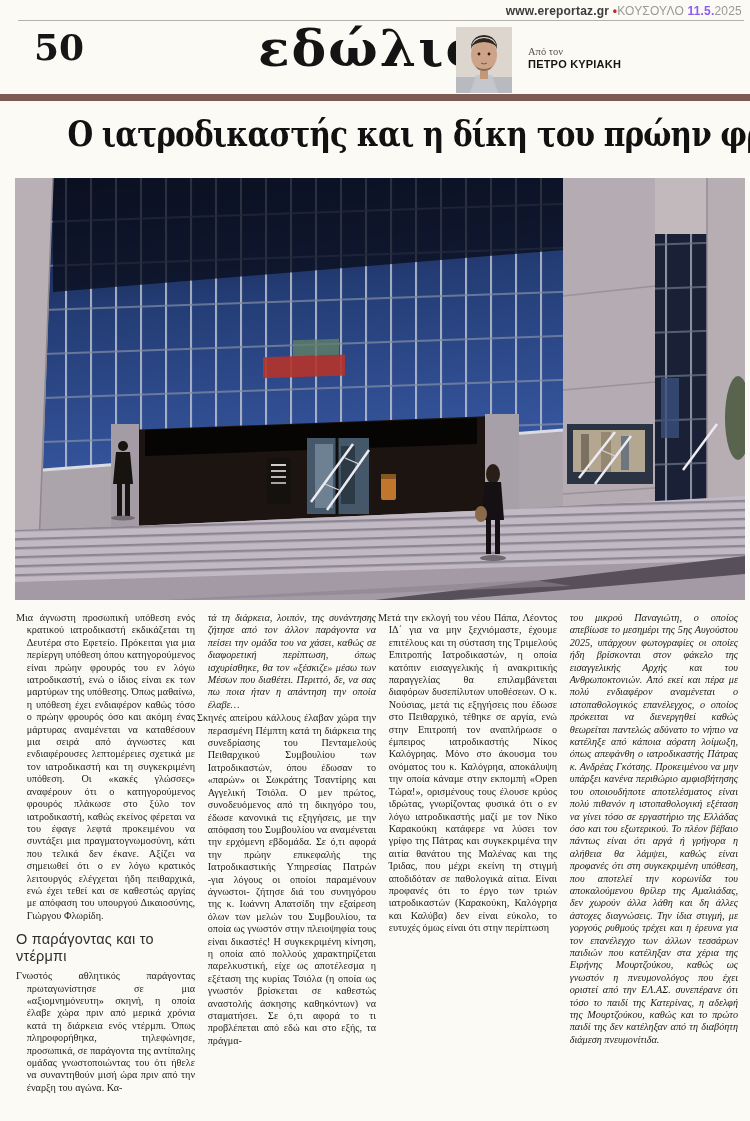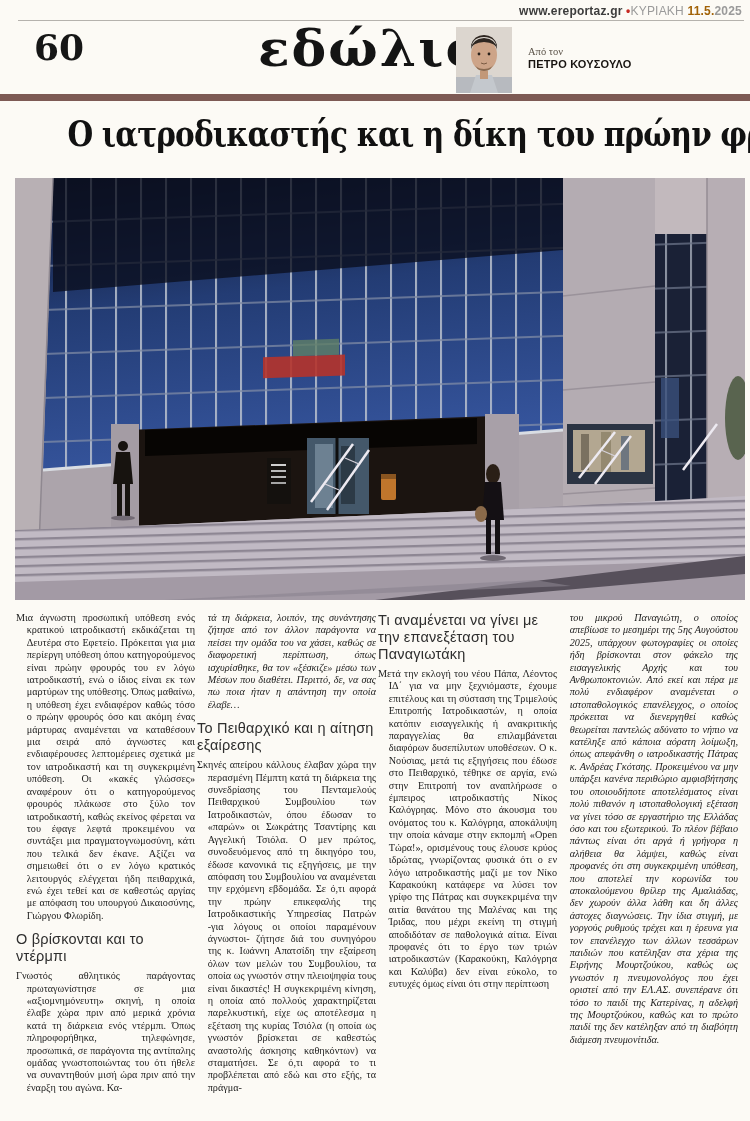--- a/index.html
+++ b/index.html
@@ -11,22 +11,22 @@
   }
   
   .site-date{
     position:absolute;top:4px;right:8px;
     font-family:"Liberation Sans",sans-serif;font-size:12px;color:#8a8a8a;
     letter-spacing:.2px;white-space:nowrap;
   }
   .site-date .site{font-weight:700;color:#3c3c3c;margin-top:36px;}
   .site-date .bullet{color:#c62821;font-weight:700;}
   .site-date .day{color:#9a9a9a;}
-  .site-date .dm{color:#a16207;font-weight:700;}
-  .site-date .yr{color:#9a9a9a;font-weight:bold;}
+  .site-date .dm{color:#8b5cf6;font-weight:700;}
+  .site-date .yr{color:#9a9a9a;}
   .rule-thin{position:absolute;top:20px;left:18px;right:6px;height:1px;background:#b5b2ad;}
   .page-number{
     position:absolute;top:26px;left:34px;
     font-family:"DejaVu Serif",serif;font-weight:700;font-size:36px;color:#161616;
   }
   .edolio-logo{
     position:absolute;top:18px;left:258px;
     font-family:"DejaVu Serif",serif;font-weight:700;font-size:52px;color:#141414;
     letter-spacing:2px;transform:scaleY(.96);
   }
@@ -61,45 +61,45 @@
   }
   .article .col h3:first-child{margin-top:0;}
 </style>
 </head>
 <body>
 
 <div class="page">
 
   <div class="site-date">
     <span class="site">www.ereportaz.gr</span>
-    <span class="bullet">•</span><span class="day">ΚΥΡΙΑΚΗ</span>
+    <span class="bullet">•</span><span class="day">ΚΟΥΣΟΥΛΟ</span>
     <span class="dm">11.5.</span><span class="yr">2025</span>
   </div>
   <div class="rule-thin"></div>
-  <div class="page-number">60</div>
+  <div class="page-number">50</div>
   <div class="edolio-logo">εδώλιο</div>
 
   <div class="byline-photo">
     <svg width="56" height="66" viewBox="0 0 56 66">
       <rect width="56" height="66" fill="#dcd6cf"></rect>
       <rect x="0" y="50" width="56" height="16" fill="#b7babf"></rect>
       <path d="M14 66 L20 48 L36 48 L42 66 Z" fill="#c4c8cd"></path>
       <path d="M24 44 h8 v8 h-8 Z" fill="#c29878"></path>
       <ellipse cx="28" cy="28" rx="13" ry="16" fill="#cda488"></ellipse>
       <path d="M15 24 Q15 10 28 10 Q41 10 41 24 L41 18 Q38 8 28 8 Q18 8 15 18 Z" fill="#2e2620"></path>
       <path d="M15 22 Q16 12 28 11 Q40 12 41 22 Q40 16 28 15 Q16 16 15 22 Z" fill="#2e2620"></path>
       <path d="M17 34 Q20 44 28 44 Q36 44 39 34 Q37 42 28 42 Q19 42 17 34 Z" fill="#8a6a50"></path>
       <circle cx="23" cy="27" r="1.4" fill="#2a211b"></circle>
       <circle cx="33" cy="27" r="1.4" fill="#2a211b"></circle>
       <path d="M25 36 Q28 38 31 36" stroke="#7a5a42" stroke-width="1" fill="none"></path>
     </svg>
   </div>
   <div class="byline">
     <span class="pre">Από τον</span>
-    <span class="name">ΠΕΤΡΟ ΚΟΥΣΟΥΛΟ</span>
+    <span class="name">ΠΕΤΡΟ ΚΥΡΙΑΚΗ</span>
   </div>
 
   <div class="rule-thick"></div>
 
   <div class="headline">Ο ιατροδικαστής και η δίκη του πρώην φρουρού του</div>
 
   <div class="photo">
     <svg width="730" height="422" viewBox="0 0 730 422">
       <defs>
         <linearGradient id="glassG" x1="0" y1="0" x2="0.2" y2="1">
@@ -197,30 +197,28 @@
         <rect x="471" y="342" width="5" height="34" fill="#141014"></rect>
         <rect x="480" y="342" width="5" height="34" fill="#141014"></rect>
         <ellipse cx="478" cy="380" rx="13" ry="3" fill="#4c4650" opacity="0.7"></ellipse>
       </g>
     </svg>
   </div>
 
   <div class="article">
       <div class="col">
         <p class="start">Μια άγνωστη προσωπική υπόθεση ενός κρατικού ιατροδικαστή εκδικάζεται τη Δευτέρα στο Εφετείο. Πρόκειται για μια περίεργη υπόθεση όπου κατηγορούμενος είναι πρώην φρουρός του εν λόγω ιατροδικαστή, ενώ ο ίδιος είναι εκ των μαρτύρων της υπόθεσης. Όπως μαθαίνω, η υπόθεση έχει ενδιαφέρον καθώς τόσο ο πρώην φρουρός όσο και ακόμη ένας μάρτυρας αναμένεται να καταθέσουν μια σειρά από άγνωστες και ενδιαφέρουσες λεπτομέρειες σχετικά με τον ιατροδικαστή και τη συγκεκριμένη υπόθεση. Οι «κακές γλώσσες» αναφέρουν ότι ο κατηγορούμενος φρουρός πλάκωσε στο ξύλο τον ιατροδικαστή, καθώς εκείνος φέρεται να του έφαγε λεφτά προκειμένου να συντάξει μια πραγματογνωμοσύνη, κάτι που τελικά δεν έκανε. Αξίζει να σημειωθεί ότι ο εν λόγω κρατικός λειτουργός ελέγχεται ήδη πειθαρχικά, ενώ έχει τεθεί και σε καθεστώς αργίας με απόφαση του υπουργού Δικαιοσύνης, Γιώργου Φλωρίδη.</p>
-        <h3>Ο βρίσκονται και το ντέρμπι</h3>
+        <h3>Ο παράγοντας και το ντέρμπι</h3>
         <p class="start">Γνωστός αθλητικός παράγοντας πρωταγωνίστησε σε μια «αξιομνημόνευτη» σκηνή, η οποία έλαβε χώρα πριν από μερικά χρόνια κατά τη διάρκεια ενός ντέρμπι. Όπως πληροφορήθηκα, τηλεφώνησε, προσωπικά, σε παράγοντα της αντίπαλης ομάδας γνωστοποιώντας του ότι ήθελε να συναντηθούν μισή ώρα πριν από την έναρξη του αγώνα. Κα-</p>
       </div>
       <div class="col">
         <p class="cont">τά τη διάρκεια, λοιπόν, της συνάντησης ζήτησε από τον άλλον παράγοντα να πείσει την ομάδα του να χάσει, καθώς σε διαφορετική περίπτωση, όπως ισχυρίσθηκε, θα τον «ξέσκιζε» μέσω των Μέσων που διαθέτει. Περιττό, δε, να σας πω ποια ήταν η απάντηση την οποία έλαβε…</p>
-        <h3>Το Πειθαρχικό και η αίτηση εξαίρεσης</h3>
         <p class="start">Σκηνές απείρου κάλλους έλαβαν χώρα την περασμένη Πέμπτη κατά τη διάρκεια της συνεδρίασης του Πενταμελούς Πειθαρχικού Συμβουλίου των Ιατροδικαστών, όπου έδωσαν το «παρών» οι Σωκράτης Τσαντίρης και Αγγελική Τσιόλα. Ο μεν πρώτος, συνοδευόμενος από τη δικηγόρο του, έδωσε κανονικά τις εξηγήσεις, με την απόφαση του Συμβουλίου να αναμένεται την ερχόμενη εβδομάδα. Σε ό,τι αφορά την πρώην επικεφαλής της Ιατροδικαστικής Υπηρεσίας Πατρών -για λόγους οι οποίοι παραμένουν άγνωστοι- ζήτησε διά του συνηγόρου της κ. Ιωάννη Απατσίδη την εξαίρεση όλων των μελών του Συμβουλίου, τα οποία ως γνωστόν στην πλειοψηφία τους είναι δικαστές! Η συγκεκριμένη κίνηση, η οποία από πολλούς χαρακτηρίζεται παρελκυστική, είχε ως αποτέλεσμα η εξέταση της κυρίας Τσιόλα (η οποία ως γνωστόν βρίσκεται σε καθεστώς αναστολής άσκησης καθηκόντων) να σταματήσει. Σε ό,τι αφορά το τι προβλέπεται από εδώ και στο εξής, τα πράγμα-</p>
       </div>
       <div class="col">
-        <h3>Τι αναμένεται να γίνει με την επανεξέταση του Παναγιωτάκη</h3>
         <p class="start">Μετά την εκλογή του νέου Πάπα, Λέοντος ΙΔ΄ για να μην ξεχνιόμαστε, έχουμε επιτέλους και τη σύσταση της Τριμελούς Επιτροπής Ιατροδικαστών, η οποία κατόπιν εισαγγελικής ή ανακριτικής παραγγελίας θα επιλαμβάνεται διαφόρων δυσεπίλυτων υποθέσεων. Ο κ. Νούσιας, μετά τις εξηγήσεις που έδωσε στο Πειθαρχικό, τέθηκε σε αργία, ενώ στην Επιτροπή τον αναπλήρωσε ο έμπειρος ιατροδικαστής Νίκος Καλόγρηας. Μόνο στο άκουσμα του ονόματος του κ. Καλόγρηα, αποκάλυψη την οποία κάναμε στην εκπομπή «Open Τώρα!», ορισμένους τους έλουσε κρύος ιδρώτας, γνωρίζοντας φυσικά ότι ο εν λόγω ιατροδικαστής μαζί με τον Νίκο Καρακούκη κατάφερε να λύσει τον γρίφο της Πάτρας και συγκεκριμένα την αιτία θανάτου της Μαλένας και της Ίριδας, που μέχρι εκείνη τη στιγμή αποδιδόταν σε παθολογικά αίτια. Είναι προφανές ότι το έργο των τριών ιατροδικαστών (Καρακούκη, Καλόγρηα και Καλύβα) δεν είναι εύκολο, το ευτυχές όμως είναι ότι στην περίπτωση</p>
       </div>
       <div class="col">
         <p class="cont">του μικρού Παναγιώτη, ο οποίος απεβίωσε το μεσημέρι της 5ης Αυγούστου 2025, υπάρχουν φωτογραφίες οι οποίες ήδη βρίσκονται στον φάκελο της εισαγγελικής Αρχής και του Ανθρωποκτονιών. Από εκεί και πέρα με πολύ ενδιαφέρον αναμένεται ο ιστοπαθολογικός επανέλεγχος, ο οποίος πρόκειται να διενεργηθεί καθώς θεωρείται παντελώς αδύνατο το νήπιο να κατέληξε από κάποια αόρατη λοίμωξη, όπως απεφάνθη ο ιατροδικαστής Πάτρας κ. Ανδρέας Γκότσης. Προκειμένου να μην υπάρξει κανένα περιθώριο αμφισβήτησης του οποιουδήποτε αποτελέσματος είναι πολύ πιθανόν η ιστοπαθολογική εξέταση να γίνει τόσο σε εργαστήριο της Ελλάδας όσο και του εξωτερικού. Το πλέον βέβαιο πάντως είναι ότι αργά ή γρήγορα η αλήθεια θα λάμψει, καθώς είναι προφανές ότι στη συγκεκριμένη υπόθεση, που αποτελεί την κορωνίδα του αποκαλούμενου θρίλερ της Αμαλιάδας, δεν χωρούν άλλα λάθη και δη άλλες άστοχες διαγνώσεις. Την ίδια στιγμή, με γοργούς ρυθμούς τρέχει και η έρευνα για τον επανέλεγχο των άλλων τεσσάρων παιδιών που κατέληξαν στα χέρια της Ειρήνης Μουρτζούκου, καθώς ως γνωστόν η πνευμονολόγος που έχει οριστεί από την ΕΛ.ΑΣ. συνεπέρανε ότι τόσο το παιδί της Κατερίνας, η αδελφή της Μουρτζούκου, καθώς και το πρώτο παιδί της δεν κατέληξαν από τη διαβόητη διάμεση πνευμονίτιδα.</p>
       </div>
     </div>
 
 </div>
 
 </body></html>

